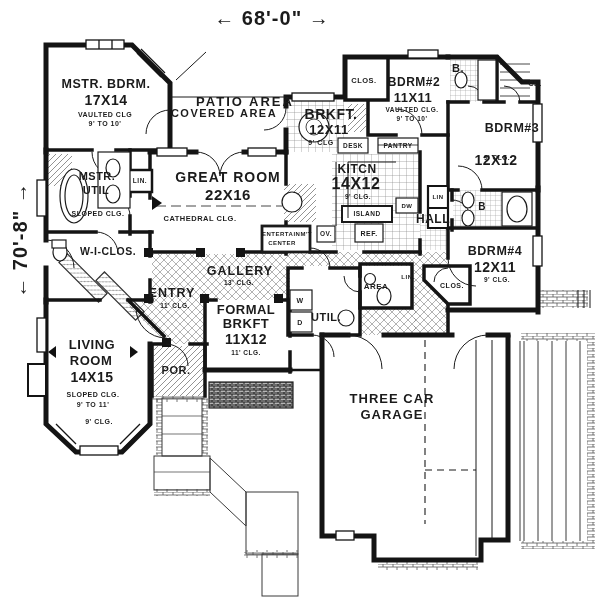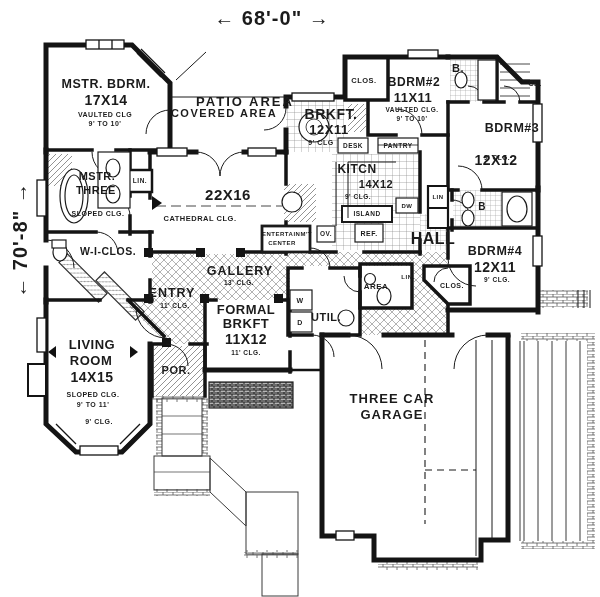--- a/index.html
+++ b/index.html
@@ -229,20 +229,21 @@
   </div>
 
   <div class="lbl sp" style="left:245px;top:70px;font-size:13px;margin-top:31px;">PATIO AREA</div>
   <div class="lbl" style="left:224px;top:113px;font-size:11px;letter-spacing:1.5px;">COVERED AREA</div>
 
   <div class="lbl" style="left:106px;top:84px;font-size:12.5px;">MSTR. BDRM.</div>
   <div class="lbl" style="left:106px;top:100px;font-size:14px;">17X14</div>
   <div class="lbl" style="left:105px;top:114px;font-size:7px;">VAULTED CLG</div>
   <div class="lbl" style="left:105px;top:123px;font-size:7px;">9' TO 10'</div>
 
+  <div class="lbl" style="left:228px;top:177px;font-size:14px;letter-spacing:1px;">GREAT ROOM</div>
   <div class="lbl" style="left:228px;top:194px;font-size:15px;">22X16</div>
   <div class="lbl" style="left:200px;top:219px;font-size:7.5px;">CATHEDRAL CLG.</div>
 
   <div class="lbl" style="left:331px;top:114px;font-size:14px;text-align:center;">BRKFT.</div>
   <div class="lbl" style="left:329px;top:129px;font-size:13px;">12X11</div>
   <div class="lbl" style="left:321px;top:142px;font-size:7px;">9' CLG</div>
 
   <div class="lbl" style="left:364px;top:81px;font-size:7.5px;">CLOS.</div>
   <div class="lbl" style="left:414px;top:82px;font-size:12px;">BDRM#2</div>
   <div class="lbl" style="left:413px;top:97px;font-size:13px;">11X11</div>
@@ -250,39 +251,39 @@
   <div class="lbl" style="left:412px;top:119px;font-size:6.5px;">9' TO 10'</div>
 
   <div class="lbl" style="left:458px;top:68px;font-size:11px;">B.</div>
   <div class="lbl" style="left:513px;top:84px;font-size:7.5px;padding-left:44px;">CL.</div>
 
   <div class="lbl" style="left:512px;top:128px;font-size:12.5px;">BDRM#3</div>
   <div class="lbl" style="left:496px;top:160px;font-size:14px;">12X12</div>
   <div class="lbl" style="left:497px;top:158px;font-size:6.5px;">9' CLG.</div>
 
   <div class="lbl" style="left:97px;top:176px;font-size:11px;">MSTR.</div>
-  <div class="lbl" style="left:96px;top:190px;font-size:11px;">THREE</div>
+  <div class="lbl" style="left:96px;top:190px;font-size:11px;">UTIL</div>
   <div class="lbl" style="left:98px;top:213px;font-size:7px;">SLOPED CLG.</div>
   <div class="lbl" style="left:140px;top:181px;font-size:6.5px;">LIN.</div>
   <div class="lbl" style="left:108px;top:251px;font-size:10.5px;">W-I-CLOS.</div>
 
   <div class="lbl" style="left:353px;top:146px;font-size:6.5px;">DESK</div>
   <div class="lbl" style="left:398px;top:146px;font-size:6.5px;">PANTRY</div>
   <div class="lbl" style="left:357px;top:169px;font-size:12px;">KITCN</div>
-  <div class="lbl" style="left:356px;top:184px;font-size:11px;margin-left:20px;">14X12</div>
+  <div class="lbl" style="left:356px;top:184px;font-size:16px;">14X12</div>
   <div class="lbl" style="left:358px;top:197px;font-size:6.5px;">9' CLG.</div>
   <div class="lbl" style="left:367px;top:214px;font-size:6.5px;">ISLAND</div>
   <div class="lbl" style="left:407px;top:206px;font-size:6px;">DW</div>
   <div class="lbl" style="left:369px;top:233px;font-size:7px;">REF.</div>
   <div class="lbl" style="left:326px;top:234px;font-size:6.5px;">OV.</div>
 
   <div class="lbl" style="left:287px;top:234px;font-size:6px;">ENTERTAINM'T</div>
   <div class="lbl" style="left:282px;top:243px;font-size:6px;">CENTER</div>
 
-  <div class="lbl" style="left:433px;top:219px;font-size:16px;margin-top:20px;">HALL</div>
+  <div class="lbl" style="left:433px;top:219px;font-size:12px;">HALL</div>
   <div class="lbl" style="left:438px;top:197px;font-size:6px;">LIN</div>
   <div class="lbl" style="left:482px;top:207px;font-size:10px;">B</div>
 
   <div class="lbl" style="left:495px;top:251px;font-size:12.5px;">BDRM#4</div>
   <div class="lbl" style="left:495px;top:267px;font-size:14px;">12X11</div>
   <div class="lbl" style="left:497px;top:280px;font-size:6.5px;">9' CLG.</div>
   <div class="lbl" style="left:452px;top:285px;font-size:7px;">CLOS.</div>
   <div class="lbl" style="left:408px;top:277px;font-size:6px;">LIN.</div>
   <div class="lbl" style="left:376px;top:287px;font-size:8px;">AREA</div>
   <div class="lbl" style="left:326px;top:317px;font-size:11px;">UTIL.</div>

